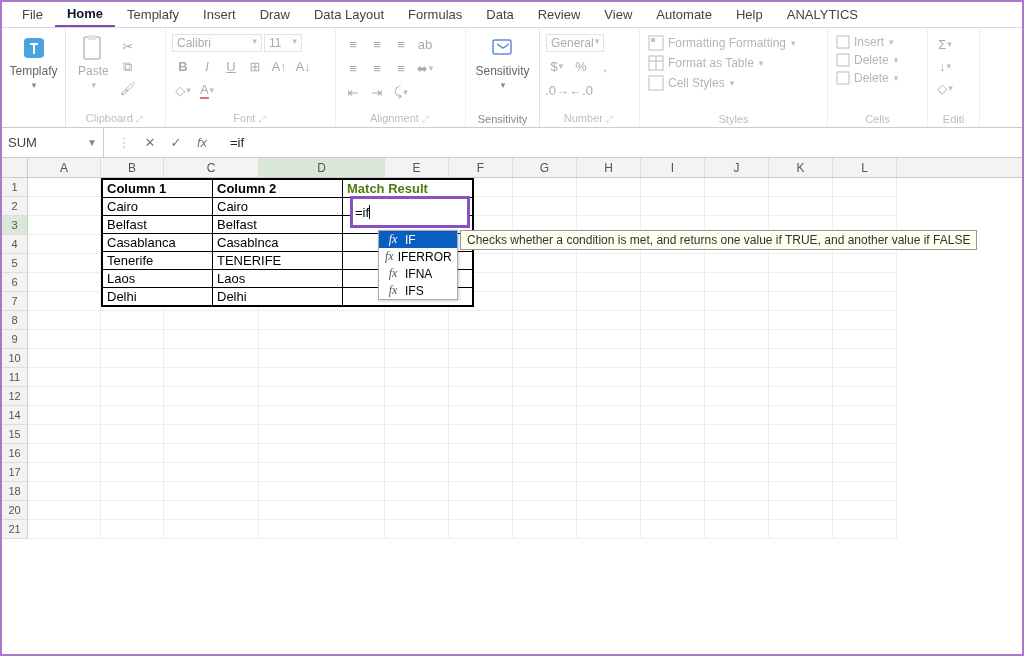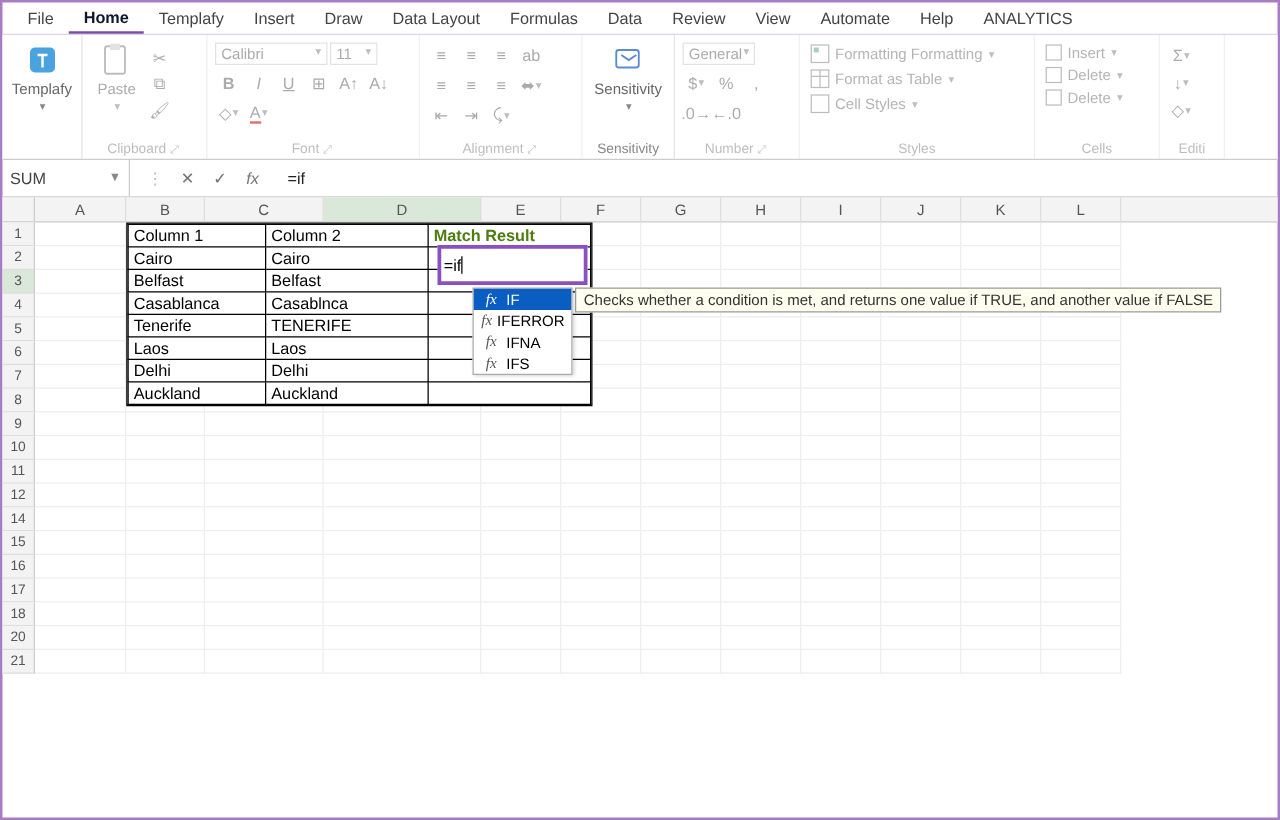--- a/index.html
+++ b/index.html
@@ -43,21 +43,21 @@
 .rows{position:relative;}
 .row{display:flex;height:19px;}
 .rowh{width:26px;border-right:1px solid #ccc;border-bottom:1px solid #ddd;background:#f3f3f3;display:flex;align-items:center;justify-content:center;font-size:11px;color:#555;}
 .rowh.active{background:#d9e8d9;}
 .cell{border-right:1px solid #eee;border-bottom:1px solid #eee;height:100%;}
 
 
 .dtable{position:absolute;top:20px;left:99px;border:1px solid #000;background:#fff;}
 .dtable table{border-collapse:collapse;}
 .dtable td{border:1px solid #000;padding:1px 4px;font-size:13px;height:18px;min-width:100px;}
-.dtable td.h{font-weight:400;margin-top:33px;}
+.dtable td.h{font-weight:700;margin-top:33px;}
 .dtable td.mr{color:#4d7c0f;font-weight:700;}
 
 
 .activecell{position:absolute;border:3px solid #8a4fc0;background:#fff;font-size:13px;padding:1px 2px;display:flex;align-items:center;}
 .activecell .cursor{width:1px;height:14px;background:#000;display:inline-block;}
 
 
 .autocomp{position:absolute;background:#fff;border:1px solid #aaa;font-size:12px;box-shadow:1px 1px 3px rgba(0,0,0,.2);}
 .autocomp .opt{display:flex;align-items:center;gap:4px;padding:1px 6px;}
 .autocomp .opt.sel{background:#0a5ec2;color:#fff;}
@@ -640,25 +640,20 @@
       <tr>
               <td>Laos</td>
               <td>Laos</td>
               <td></td>
             </tr>
       <tr>
               <td>Delhi</td>
               <td>Delhi</td>
               <td></td>
             </tr>
-      <tr>
-              <td>Auckland</td>
-              <td>Auckland</td>
-              <td></td>
-            </tr>
     </tbody>
         </table>
   </div>
 
   <div class="activecell" style="top:38px;left:348px;width:120px;height:32px">
     <span>=if</span>
         <span class="cursor"></span>
   </div>
 
   <div class="autocomp" style="top:72px;left:376px;width:80px">

